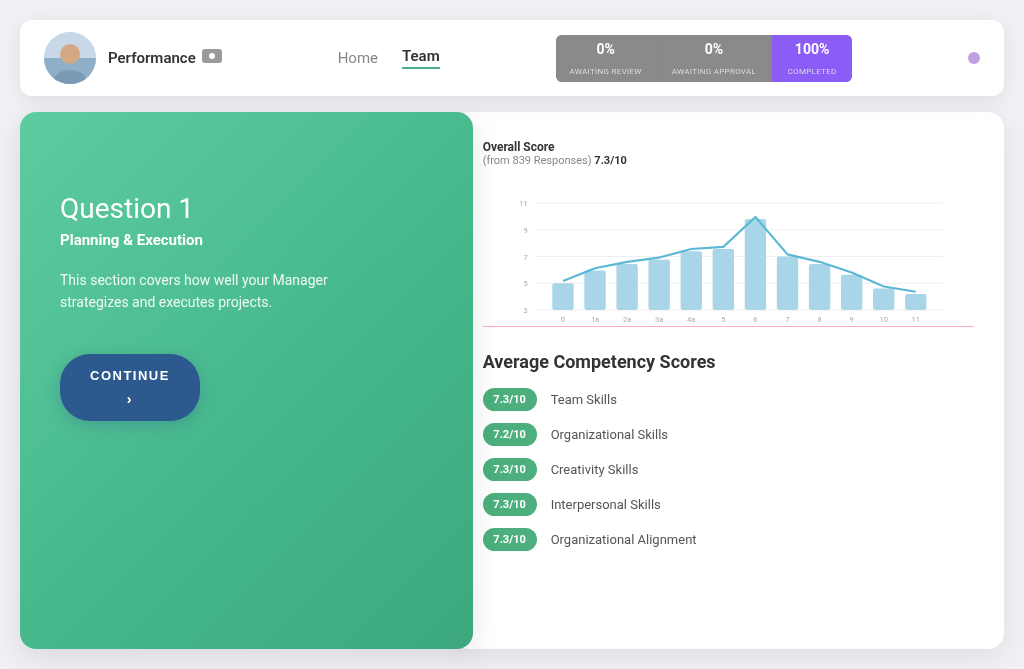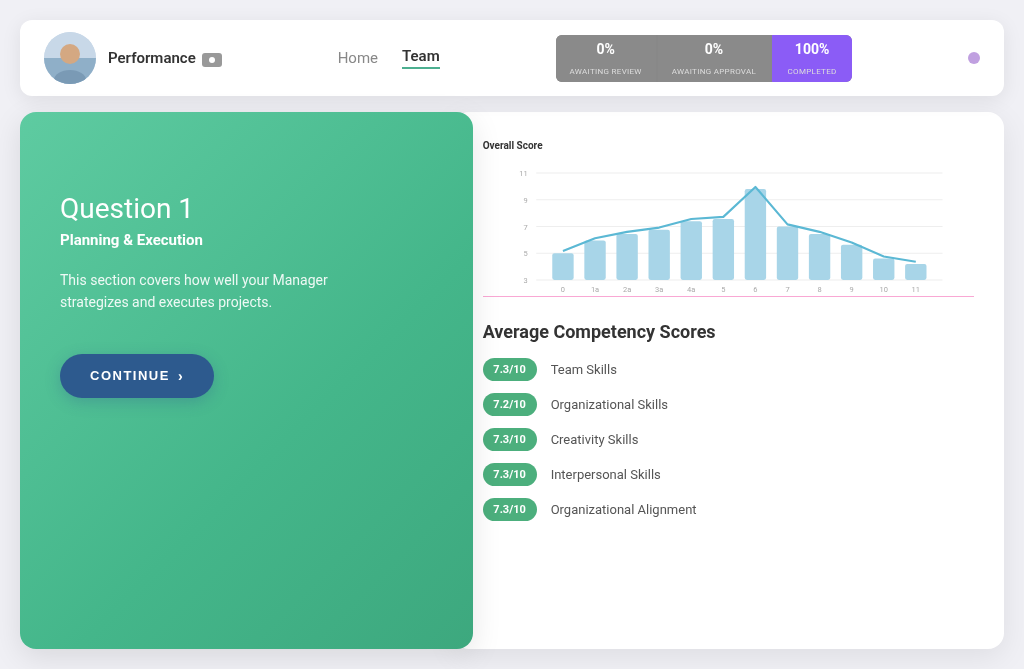--- a/index.html
+++ b/index.html
@@ -76,21 +76,21 @@
       position: relative;
       width: 100%;
       height: 100%;
     }
 
     .performance-label {
       font-size: 15px;
       font-weight: 600;
       color: #333;
       display: flex;
-      align-items: flex-end;
+      align-items: flex-start;
       gap: 6px;
     }
     .performance-icon {
       width: 20px;
       height: 14px;
       background: #999;
       border-radius: 3px;
       display: inline-flex;
       align-items: center;
       justify-content: center;
@@ -207,42 +207,43 @@
       color: #fff;
       border: none;
       border-radius: 30px;
       padding: 14px 30px;
       font-size: 13px;
       font-weight: 700;
       letter-spacing: 1.5px;
       cursor: pointer;
       width: fit-content;
       box-shadow: 0 4px 15px rgba(45,90,142,0.3);
+      flex-direction: column;
     }
     .continue-arrow {
       font-size: 14px;
     }
 
     
     .right-panel {
       flex: 1;
       background: #fff;
       border-radius: 16px;
       padding: 28px 30px;
       margin-left: -20px;
       box-shadow: 0 8px 30px rgba(0,0,0,0.08);
       overflow-y: auto;
       z-index: 1;
     }
 
     .overall-score-title {
-      font-size: 10px;
+      font-size: 12px;
       font-weight: 700;
       color: #333;
-      margin-bottom: 6px;
+      margin-bottom: 0;
     }
     .overall-score-sub {
       font-size: 11px;
       color: #888;
       margin-bottom: 20px;
     }
     .score-highlight {
       font-weight: 700;
       color: #333;
     }
@@ -360,20 +361,23 @@
       <div class="question-category">Planning &amp; Execution</div>
       <p class="question-desc">This section covers how well your Manager strategizes and executes projects.</p>
       <button class="continue-btn">
         <span>CONTINUE</span>
         <span class="continue-arrow">›</span>
       </button>
     </div>
 
     <div class="right-panel">
       <div class="overall-score-title">Overall Score</div>
+      <div class="overall-score-sub">
+        <span>(from 839 Responses) </span><span class="score-highlight">7.3/10</span>
+      </div>
 
       <div class="chart-container">
         <svg class="chart-svg" viewBox="0 0 420 130">
 
           <line x1="30" y1="15" x2="410" y2="15" class="chart-grid-line"></line>
           <line x1="30" y1="40" x2="410" y2="40" class="chart-grid-line"></line>
           <line x1="30" y1="65" x2="410" y2="65" class="chart-grid-line"></line>
           <line x1="30" y1="90" x2="410" y2="90" class="chart-grid-line"></line>
           <line x1="30" y1="115" x2="410" y2="115" class="chart-grid-line"></line>
 

